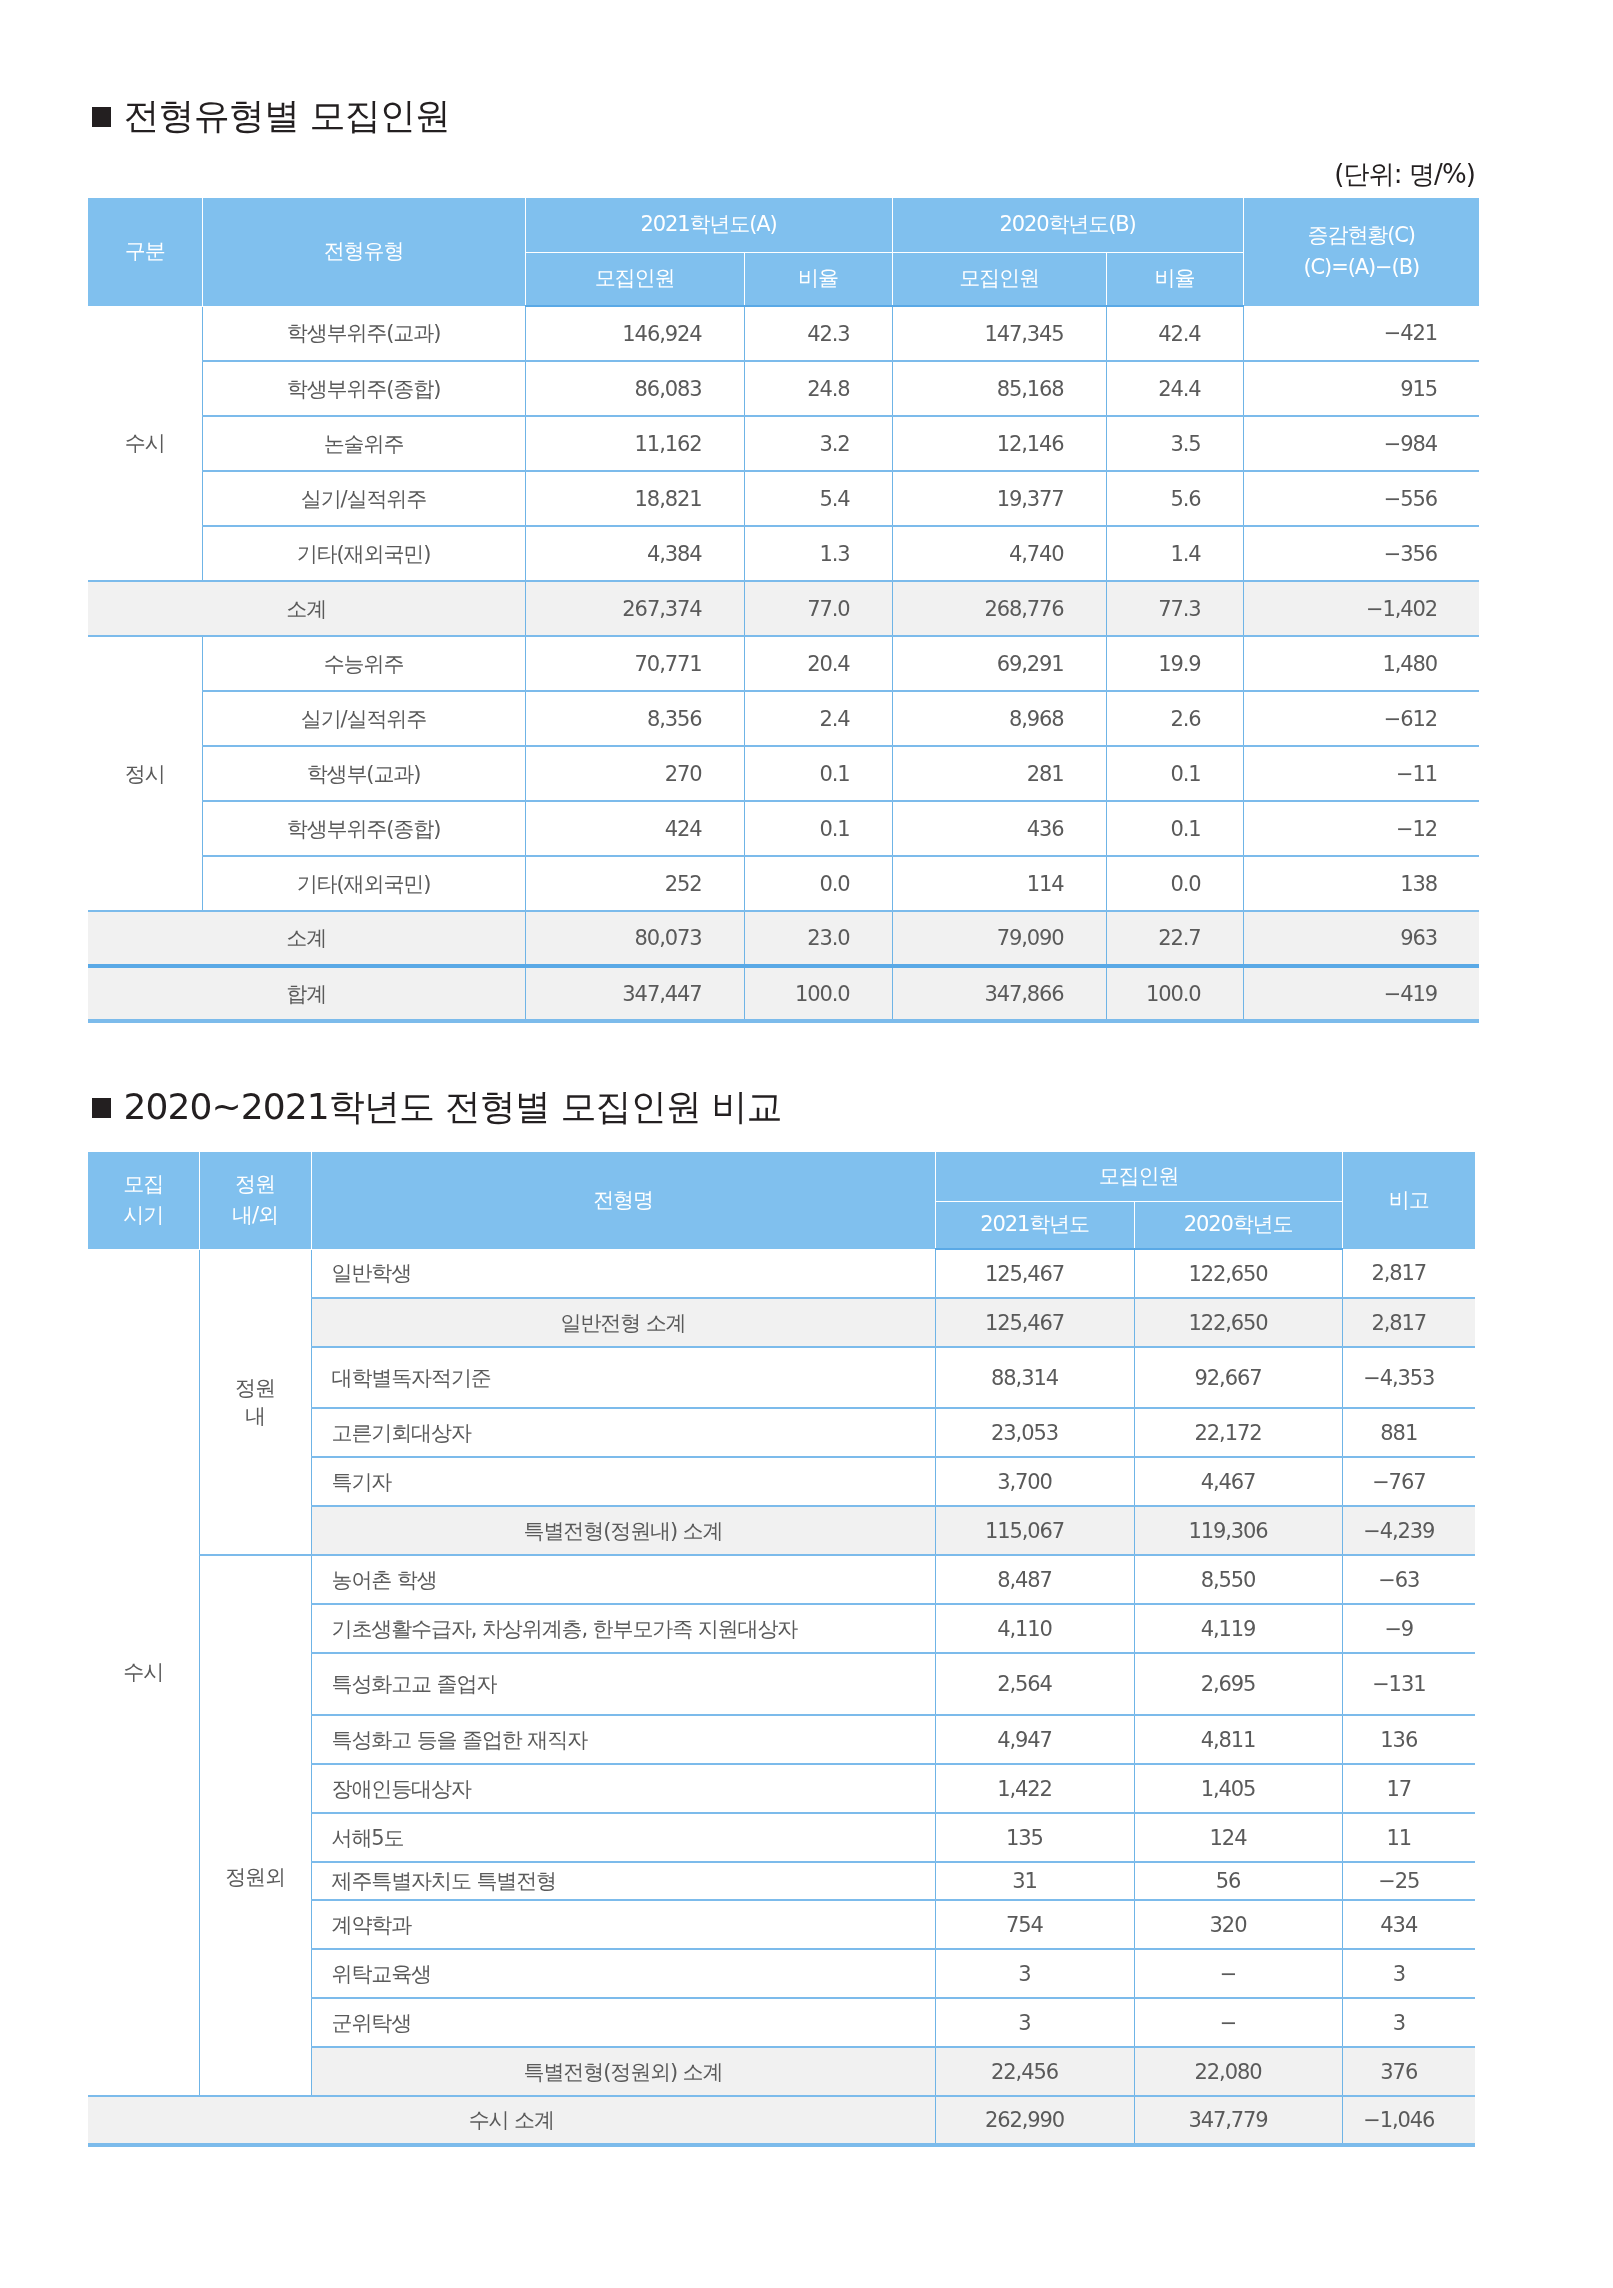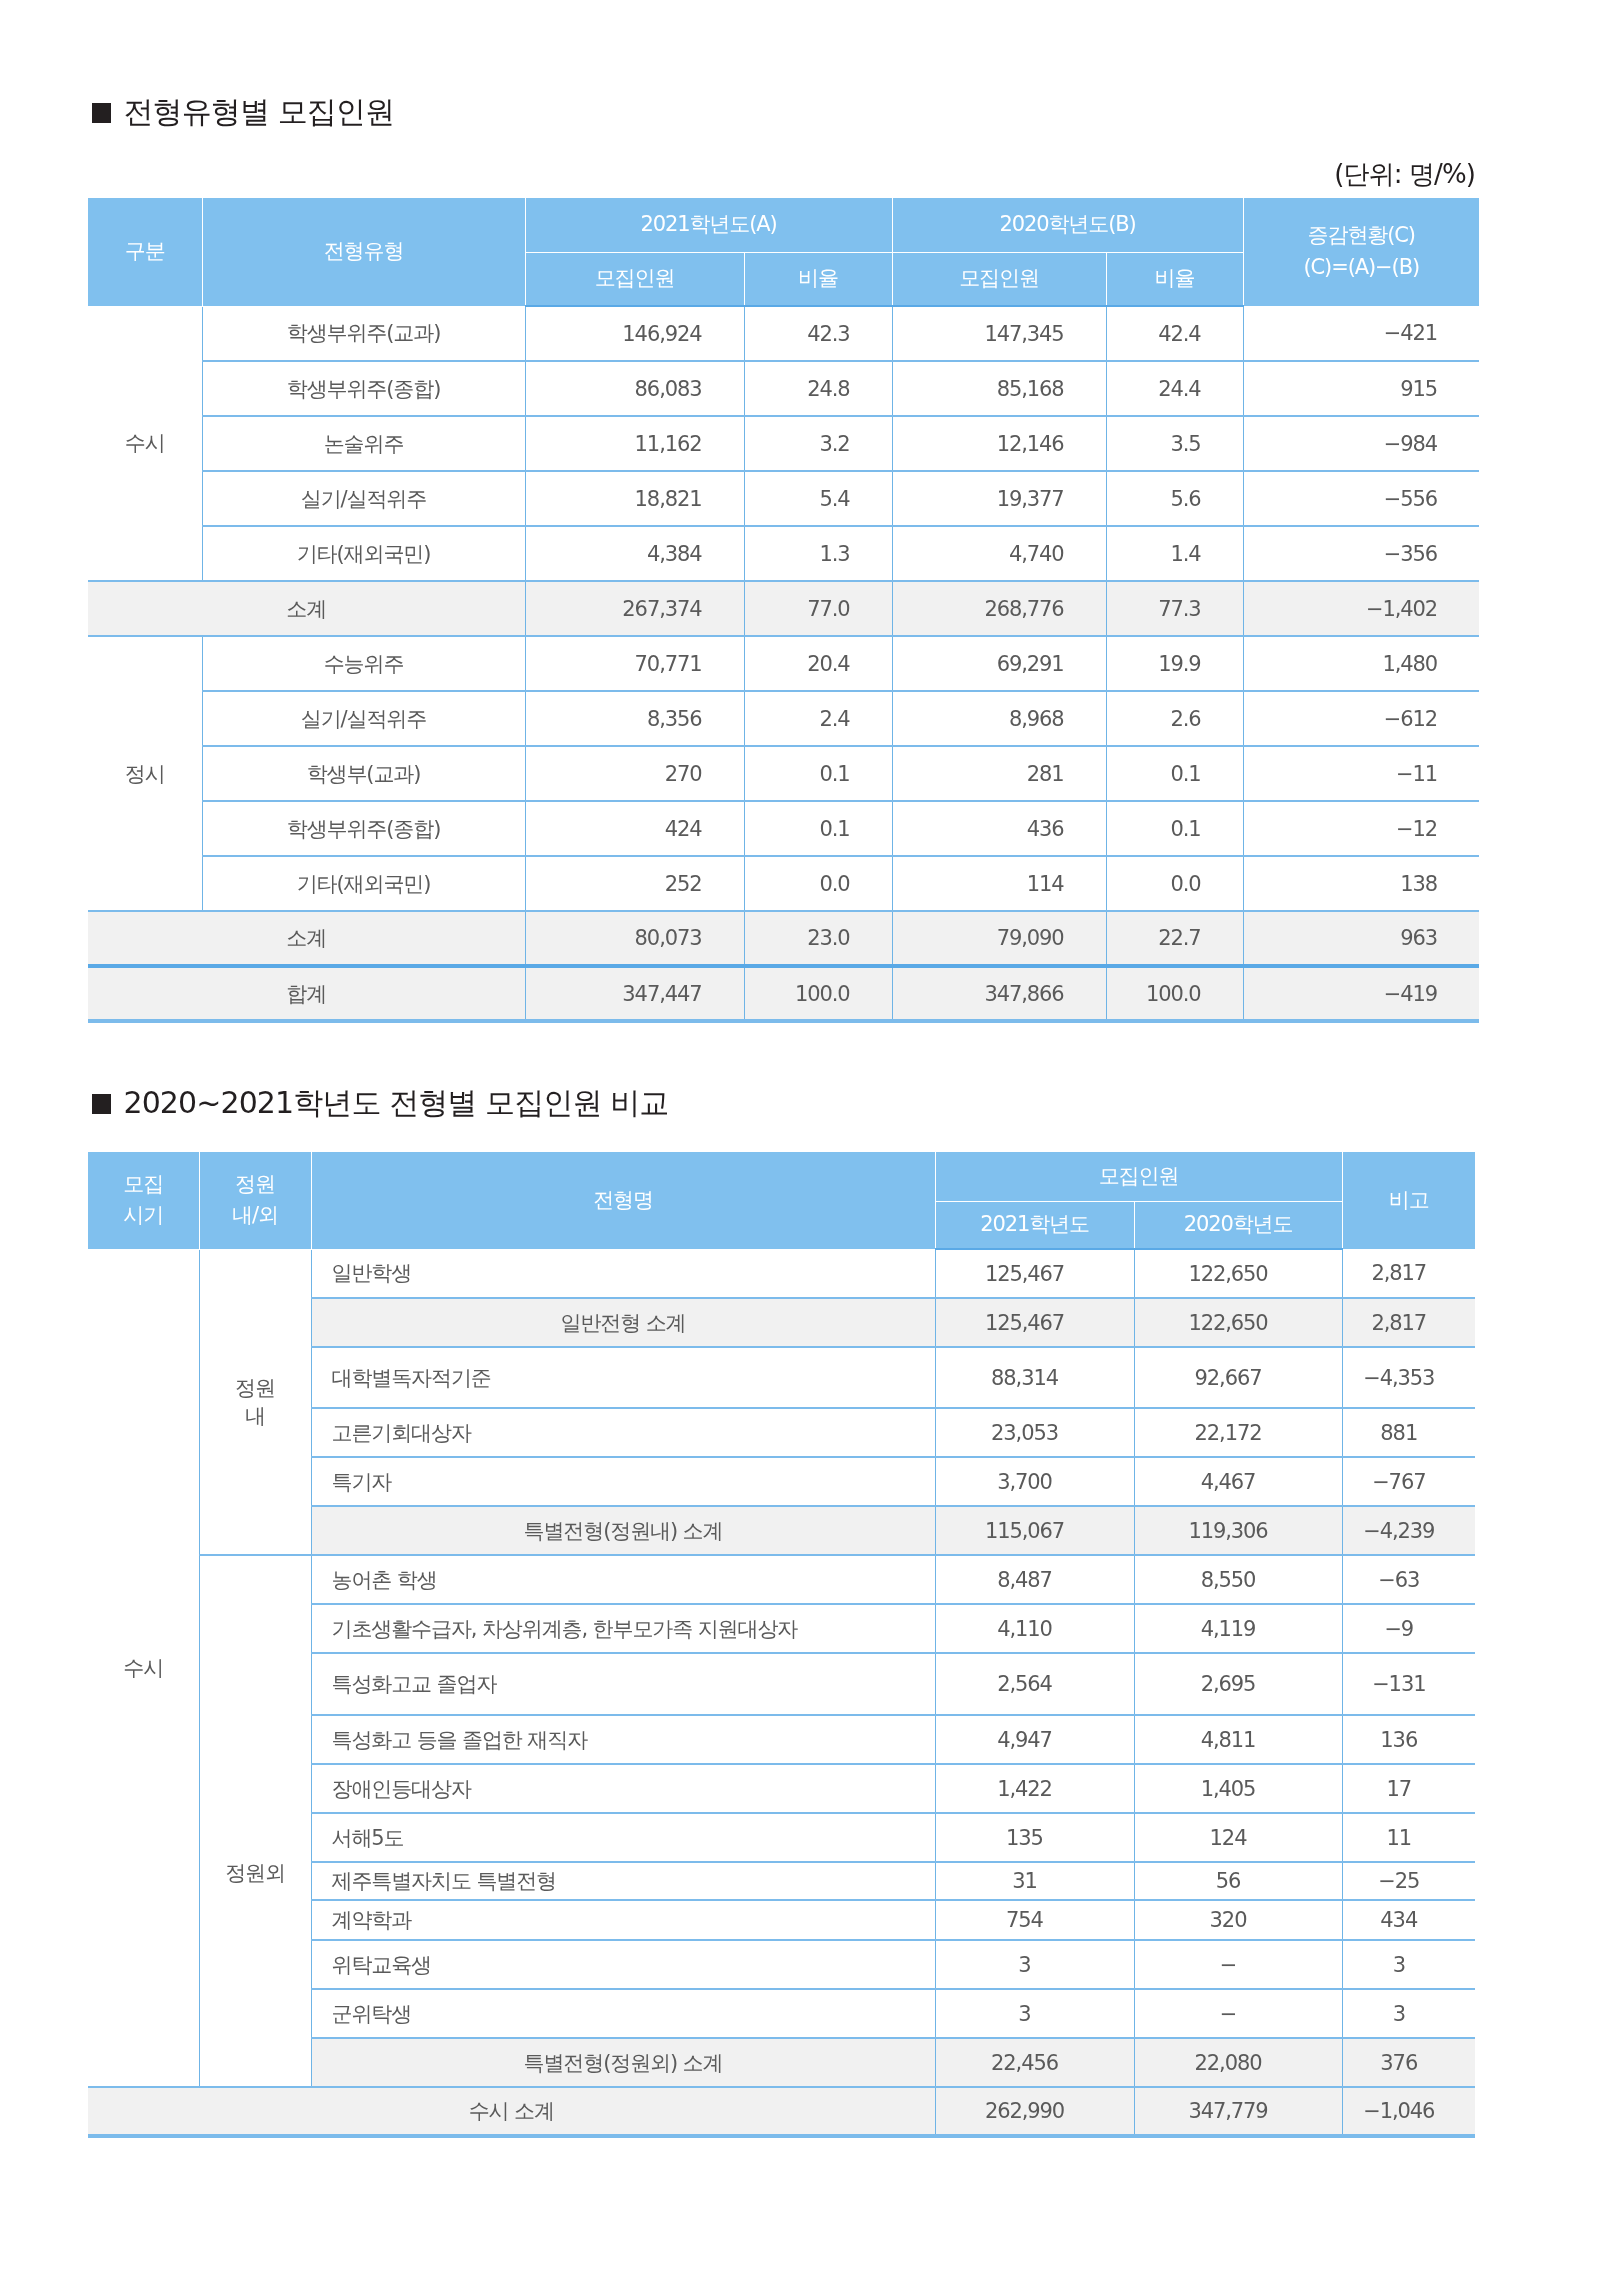--- a/index.html
+++ b/index.html
@@ -1,17 +1,17 @@
 <!DOCTYPE html>
 <html style="font-size:14.8px"><head>
 <meta charset="utf-8">
 <style>
   html, body { margin: 0; padding: 0; background: #ffffff; }
   body { width: 1613px; height: 2289px; position: relative; font-family: "DejaVu Sans", "Liberation Sans", sans-serif; color: #444; }
-  .section-title { position: absolute; left: 92px; font-size: 30px; color: #231f20; letter-spacing: -0.9px; display: flex; align-items: center; }
+  .section-title { position: absolute; left: 92px; font-size: 36px; color: #231f20; letter-spacing: -0.9px; display: flex; align-items: center; }
   .section-title .sq { display: inline-block; width: 18.5px; height: 20px; background: #231f20; margin-right: 13px; }
   .unit { position: absolute; right: 138px; top: 157px; font-size: 26px; color: #231f20; letter-spacing: -0.9px; }
   table { position: absolute; border-collapse: collapse; table-layout: fixed; font-size: 21px; letter-spacing: -1.1px; }
   th { background: #80c0ee; color: #ffffff; font-weight: normal; border: 1.8px solid #ffffff; border-top: none; text-align: center; padding: 0; line-height: 1.5; }
   th.first { border-left: none; }
   th.last { border-right: none; }
   thead tr.bottom th { border-bottom: 2.8px solid #5aa9e6; }
   td { border-left: 1.4px solid #6fb4e6; border-right: 1.4px solid #6fb4e6; border-bottom: 2.8px solid #7cbbeb; color: #5a5a5a; padding: 0; }
   td.first { border-left: none; }
   td.last { border-right: none; }
@@ -282,21 +282,21 @@
       <td class="num2">135</td>
       <td class="num2">124</td>
       <td class="num2 last">11</td>
       </tr>
       <tr class="" style="height:38px">
         <td class="lft">제주특별자치도 특별전형</td>
       <td class="num2">31</td>
       <td class="num2">56</td>
       <td class="num2 last">−25</td>
       </tr>
-      <tr class="" style="height:40px">
+      <tr class="" style="height:49px">
         <td class="lft">계약학과</td>
       <td class="num2">754</td>
       <td class="num2">320</td>
       <td class="num2 last">434</td>
       </tr>
       <tr class="" style="height:49px">
         <td class="lft">위탁교육생</td>
       <td class="num2">3</td>
       <td class="num2">−</td>
       <td class="num2 last">3</td>

